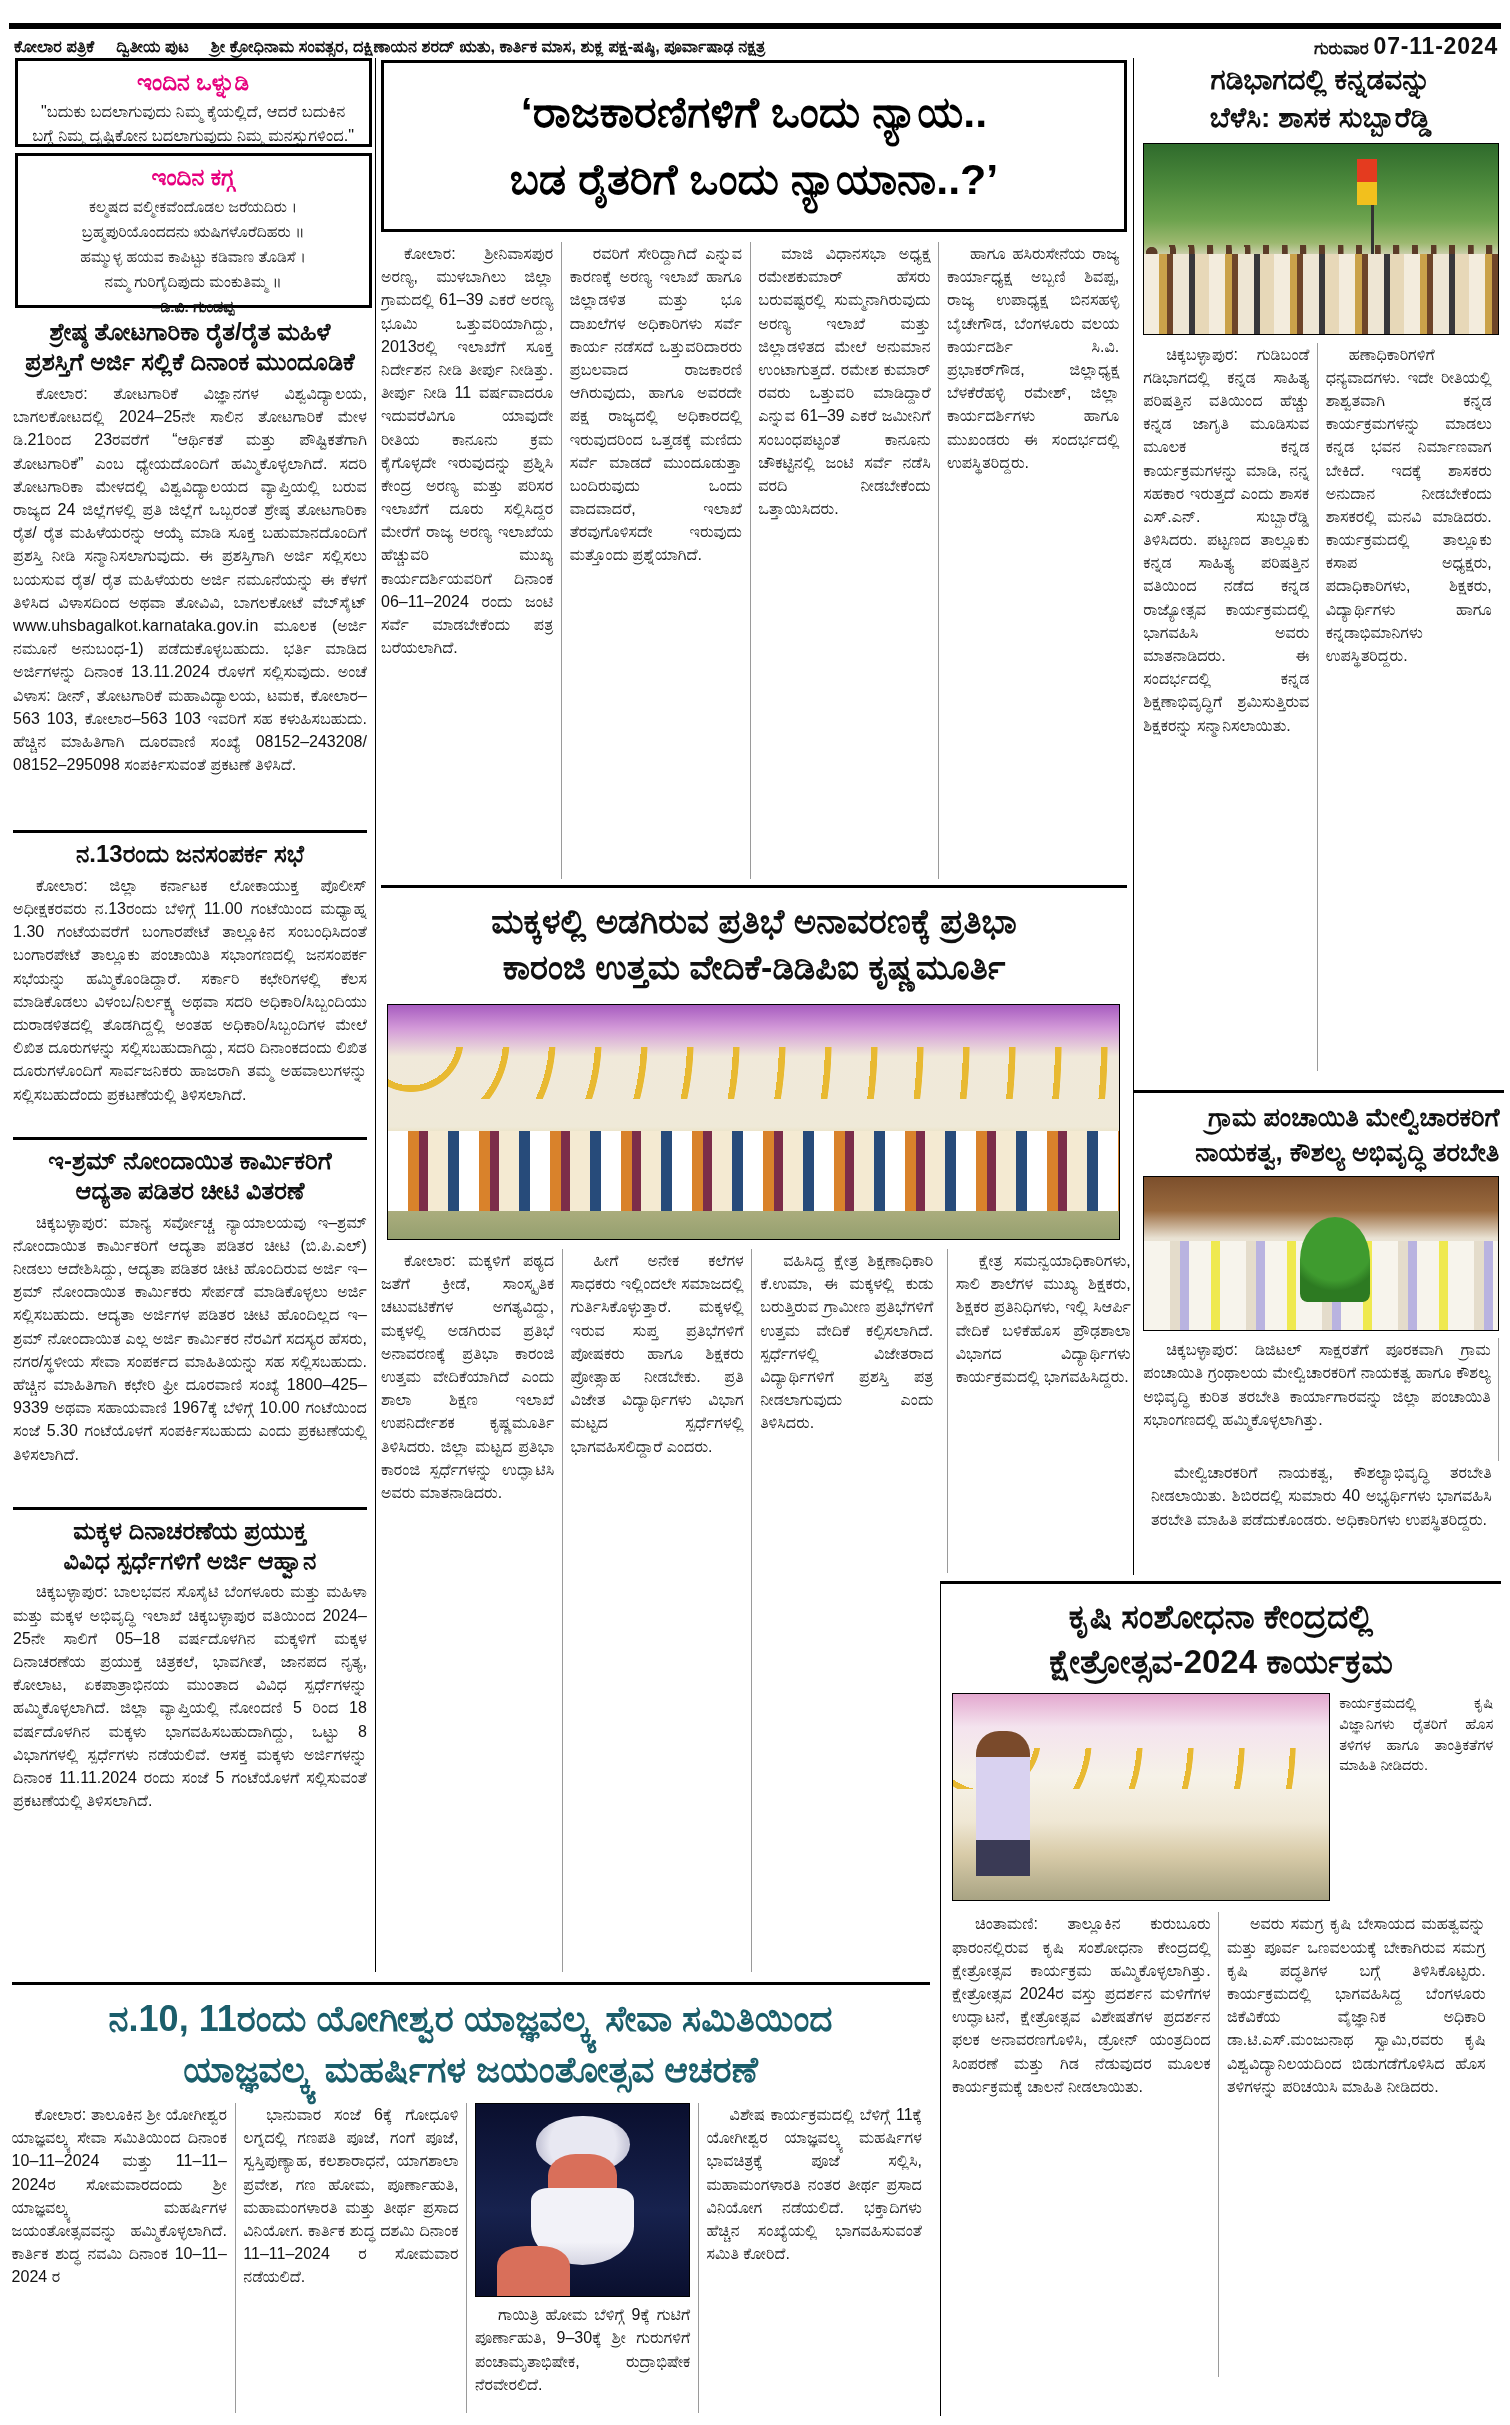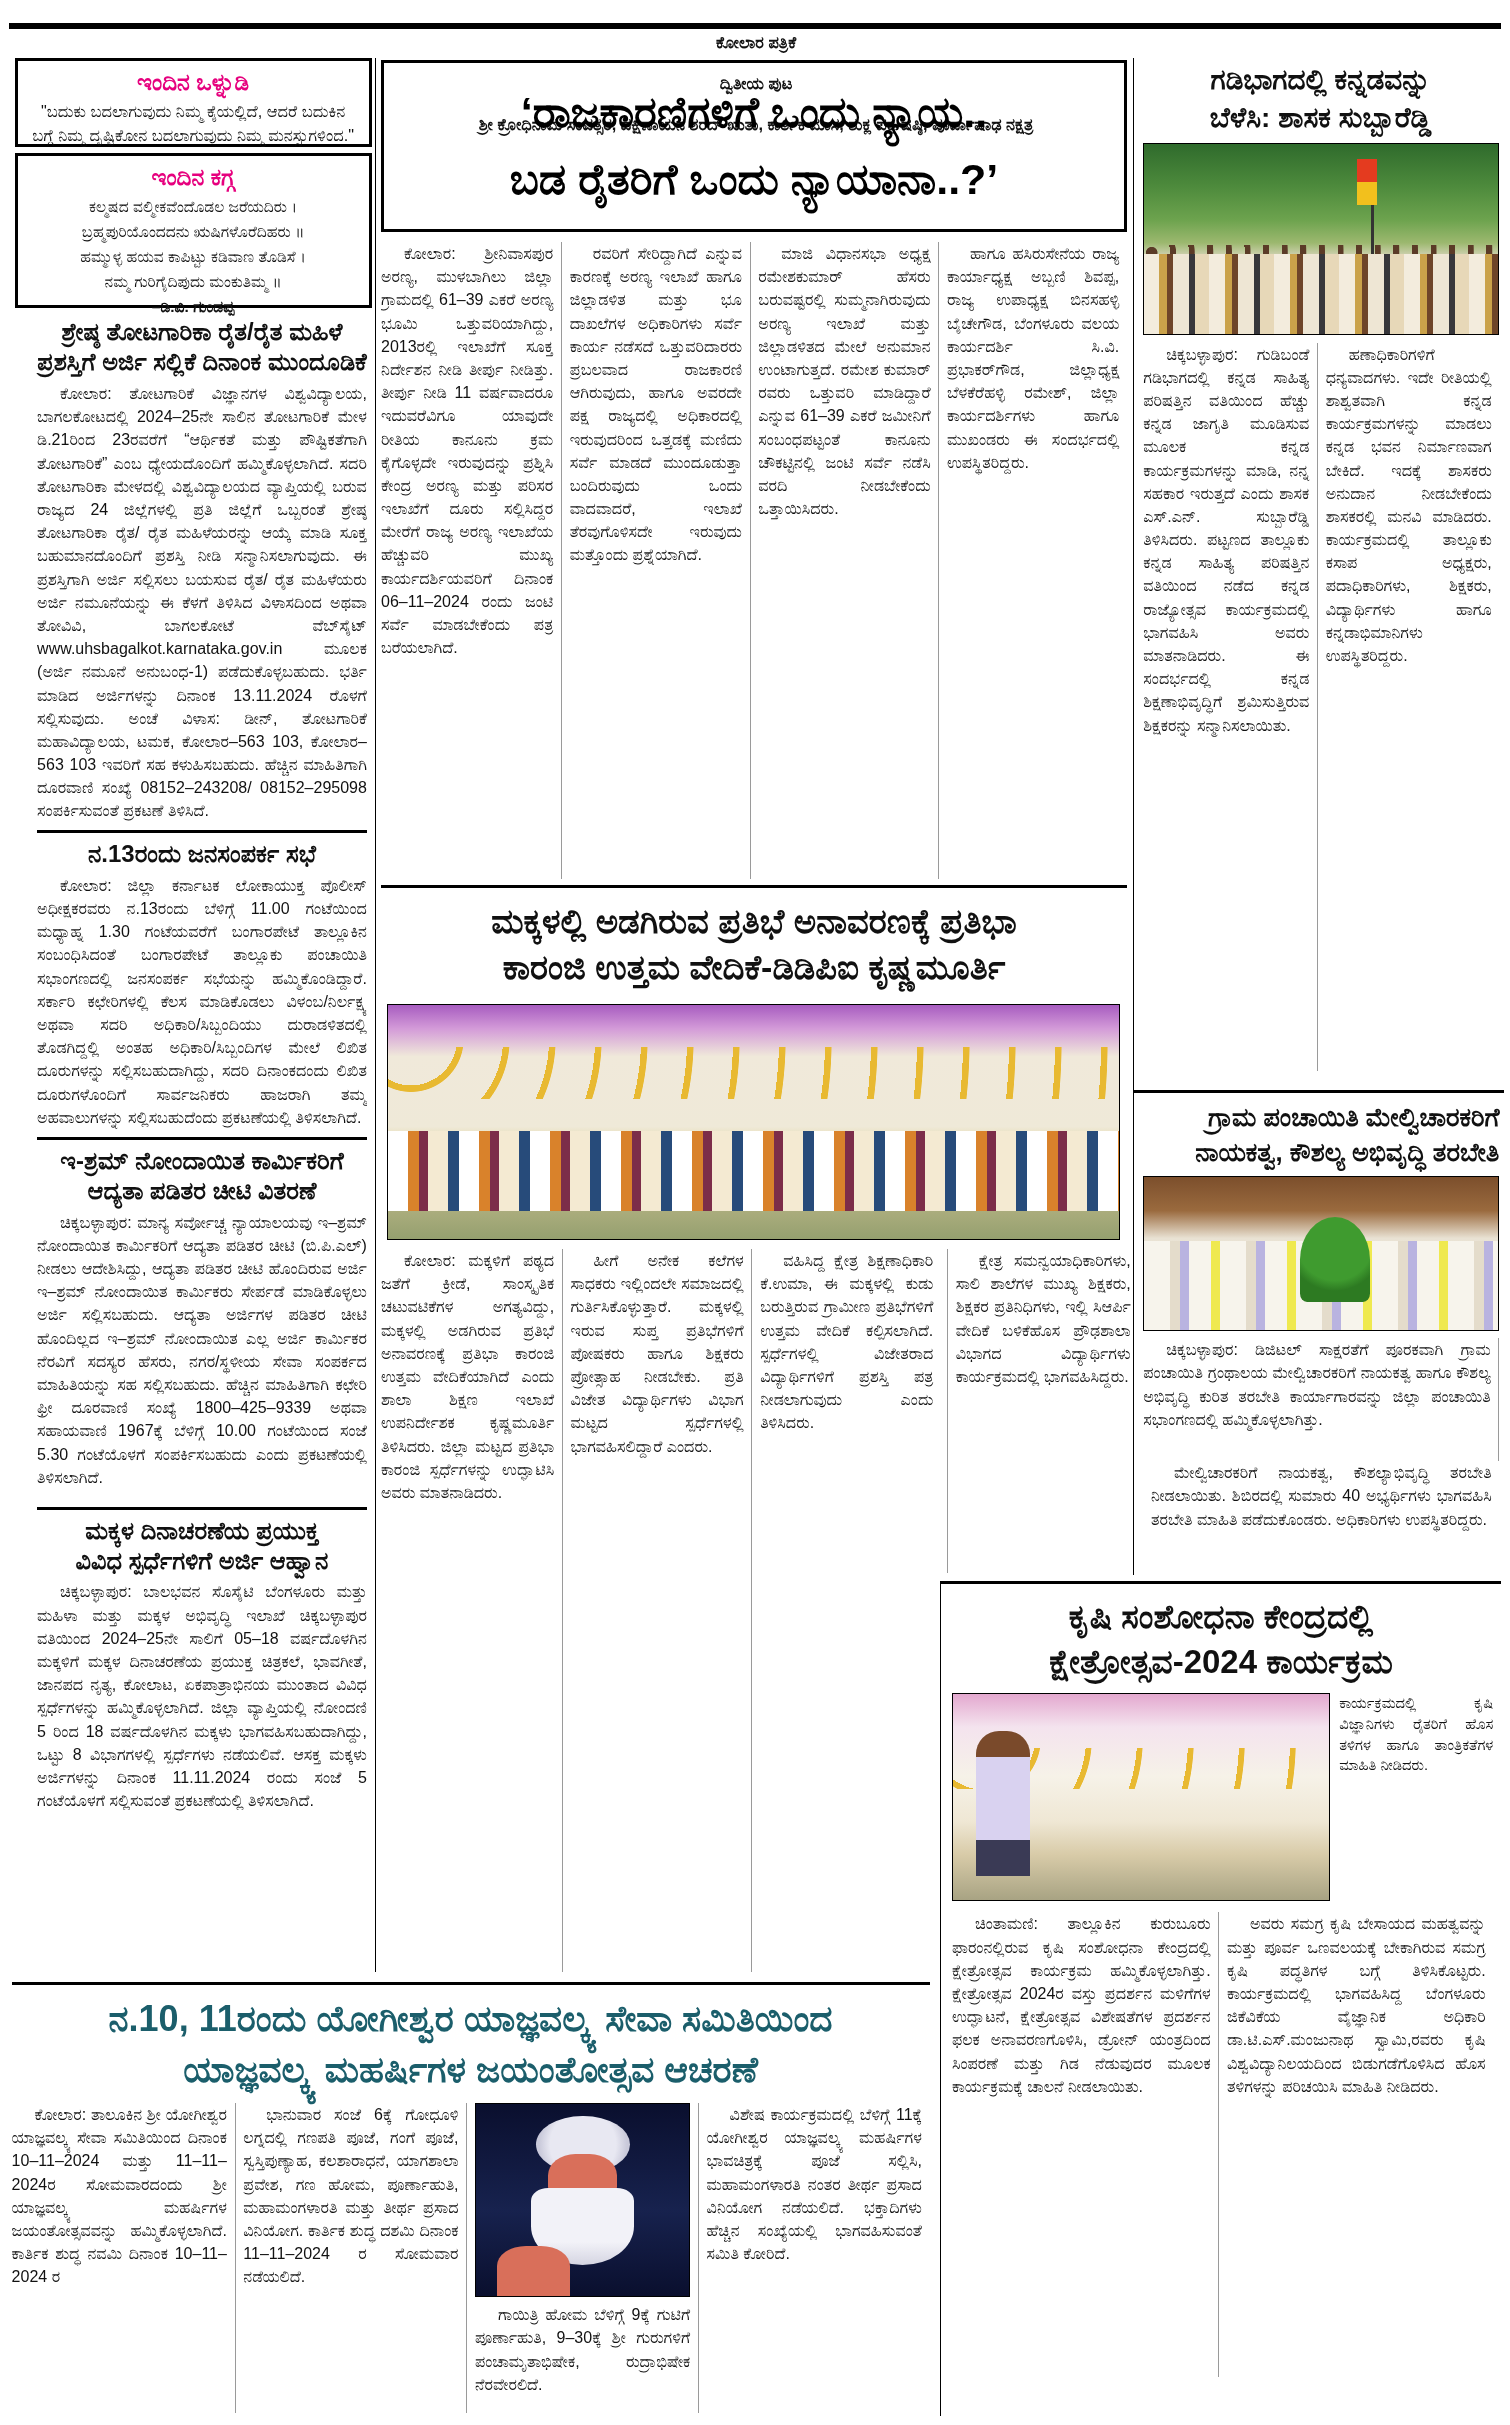--- a/index.html
+++ b/index.html
@@ -1,21 +1,21 @@
 <!DOCTYPE html>
 <html style="font-size:12.4px"><head>
 <meta charset="utf-8">
 <style>
   html,body{margin:0;padding:0;background:#ffffff;}
   .page{position:relative;width:1510px;height:2426px;background:#fff;
         font-family:"Liberation Sans","DejaVu Sans",sans-serif;color:#111;overflow:hidden;}
   .abs{position:absolute;}
   
   .mast-bar{background:#000;}
-  .mast-row{display:flex;align-items:center;gap:22px;font-weight:bold;font-size:16.3px;flex-direction:column;}
+  .mast-row{display:flex;align-items:center;gap:22px;font-weight:bold;font-size:16.3px;}
   .mast-date{margin-left:auto;font-size:17px;}
   .mast-date b{font-size:23px;letter-spacing:0.8px;}
   
   .dbox{border:3.9px solid #000;box-sizing:border-box;padding:6.2px 11px;text-align:center;}
   .dbox .btitle{color:#e6007e;font-weight:bold;font-size:23px;margin:1.5px 0 4.6px 0;}
   .dbox .btext{font-size:16.3px;line-height:1.45;text-align:center;}
   .kagga-lines div{font-size:15.5px;line-height:1.6;}
   .kagga-author{text-align:center;font-weight:bold;font-size:15.5px;margin-top:3.1px;}
   
   .hl{font-weight:bold;text-align:center;line-height:1.25;}
@@ -98,21 +98,21 @@
       <div class="btitle">ಇಂದಿನ ಕಗ್ಗ</div>
       <div class="kagga-lines">
         <div>ಕಲ್ಮಷದ ವಲ್ಮೀಕವೆಂದೊಡಲ ಜರೆಯದಿರು ।</div>
         <div>ಬ್ರಹ್ಮಪುರಿಯೊಂದದನು ಋಷಿಗಳೊರೆದಿಹರು ॥</div>
         <div>ಹಮ್ಮುಳ್ಳ ಹಯವ ಕಾಪಿಟ್ಟು ಕಡಿವಾಣ ತೊಡಿಸೆ ।</div>
         <div>ನಮ್ಮ ಗುರಿಗೈದಿಪುದು ಮಂಕುತಿಮ್ಮ ॥</div>
       </div>
       <div class="kagga-author">–ಡಿ.ವಿ. ಗುಂಡಪ್ಪ</div>
     </div>
 
-    <div style="padding:9.3px 7.7px 0 1.5px;margin-left:24px;">
+    <div style="padding:9.3px 7.7px 0 1.5px;">
       <div class="hl hl-left">
         <div>ಶ್ರೇಷ್ಠ ತೋಟಗಾರಿಕಾ ರೈತ/ರೈತ ಮಹಿಳೆ</div>
         <div>ಪ್ರಶಸ್ತಿಗೆ ಅರ್ಜಿ ಸಲ್ಲಿಕೆ ದಿನಾಂಕ ಮುಂದೂಡಿಕೆ</div>
       </div>
       <div class="bt" style="margin-top:4.6px;height:448px;overflow:hidden;">
         <p>ಕೋಲಾರ: ತೋಟಗಾರಿಕೆ ವಿಜ್ಞಾನಗಳ ವಿಶ್ವವಿದ್ಯಾಲಯ, ಬಾಗಲಕೋಟದಲ್ಲಿ 2024–25ನೇ ಸಾಲಿನ ತೋಟಗಾರಿಕೆ ಮೇಳ ಡಿ.21ರಿಂದ 23ರವರೆಗೆ “ಆರ್ಥಿಕತೆ ಮತ್ತು ಪೌಷ್ಟಿಕತೆಗಾಗಿ ತೋಟಗಾರಿಕೆ” ಎಂಬ ಧ್ಯೇಯದೊಂದಿಗೆ ಹಮ್ಮಿಕೊಳ್ಳಲಾಗಿದೆ. ಸದರಿ ತೋಟಗಾರಿಕಾ ಮೇಳದಲ್ಲಿ ವಿಶ್ವವಿದ್ಯಾಲಯದ ವ್ಯಾಪ್ತಿಯಲ್ಲಿ ಬರುವ ರಾಜ್ಯದ 24 ಜಿಲ್ಲೆಗಳಲ್ಲಿ ಪ್ರತಿ ಜಿಲ್ಲೆಗೆ ಒಬ್ಬರಂತೆ ಶ್ರೇಷ್ಠ ತೋಟಗಾರಿಕಾ ರೈತ/ ರೈತ ಮಹಿಳೆಯರನ್ನು ಆಯ್ಕೆ ಮಾಡಿ ಸೂಕ್ತ ಬಹುಮಾನದೊಂದಿಗೆ ಪ್ರಶಸ್ತಿ ನೀಡಿ ಸನ್ಮಾನಿಸಲಾಗುವುದು. ಈ ಪ್ರಶಸ್ತಿಗಾಗಿ ಅರ್ಜಿ ಸಲ್ಲಿಸಲು ಬಯಸುವ ರೈತ/ ರೈತ ಮಹಿಳೆಯರು ಅರ್ಜಿ ನಮೂನೆಯನ್ನು ಈ ಕೆಳಗೆ ತಿಳಿಸಿದ ವಿಳಾಸದಿಂದ ಅಥವಾ ತೋವಿವಿ, ಬಾಗಲಕೋಟೆ ವೆಬ್‌ಸೈಟ್ www.uhsbagalkot.karnataka.gov.in ಮೂಲಕ (ಅರ್ಜಿ ನಮೂನೆ ಅನುಬಂಧ-1) ಪಡೆದುಕೊಳ್ಳಬಹುದು. ಭರ್ತಿ ಮಾಡಿದ ಅರ್ಜಿಗಳನ್ನು ದಿನಾಂಕ 13.11.2024 ರೊಳಗೆ ಸಲ್ಲಿಸುವುದು. ಅಂಚೆ ವಿಳಾಸ: ಡೀನ್, ತೋಟಗಾರಿಕೆ ಮಹಾವಿದ್ಯಾಲಯ, ಟಮಕ, ಕೋಲಾರ–563 103, ಕೋಲಾರ–563 103 ಇವರಿಗೆ ಸಹ ಕಳುಹಿಸಬಹುದು. ಹೆಚ್ಚಿನ ಮಾಹಿತಿಗಾಗಿ ದೂರವಾಣಿ ಸಂಖ್ಯೆ 08152–243208/ 08152–295098 ಸಂಪರ್ಕಿಸುವಂತೆ ಪ್ರಕಟಣೆ ತಿಳಿಸಿದೆ.</p>
       </div>
 
       <div class="hl hl-left rule-top" style="padding-top:6.2px;">
         <div>ನ.13ರಂದು ಜನಸಂಪರ್ಕ ಸಭೆ</div>

